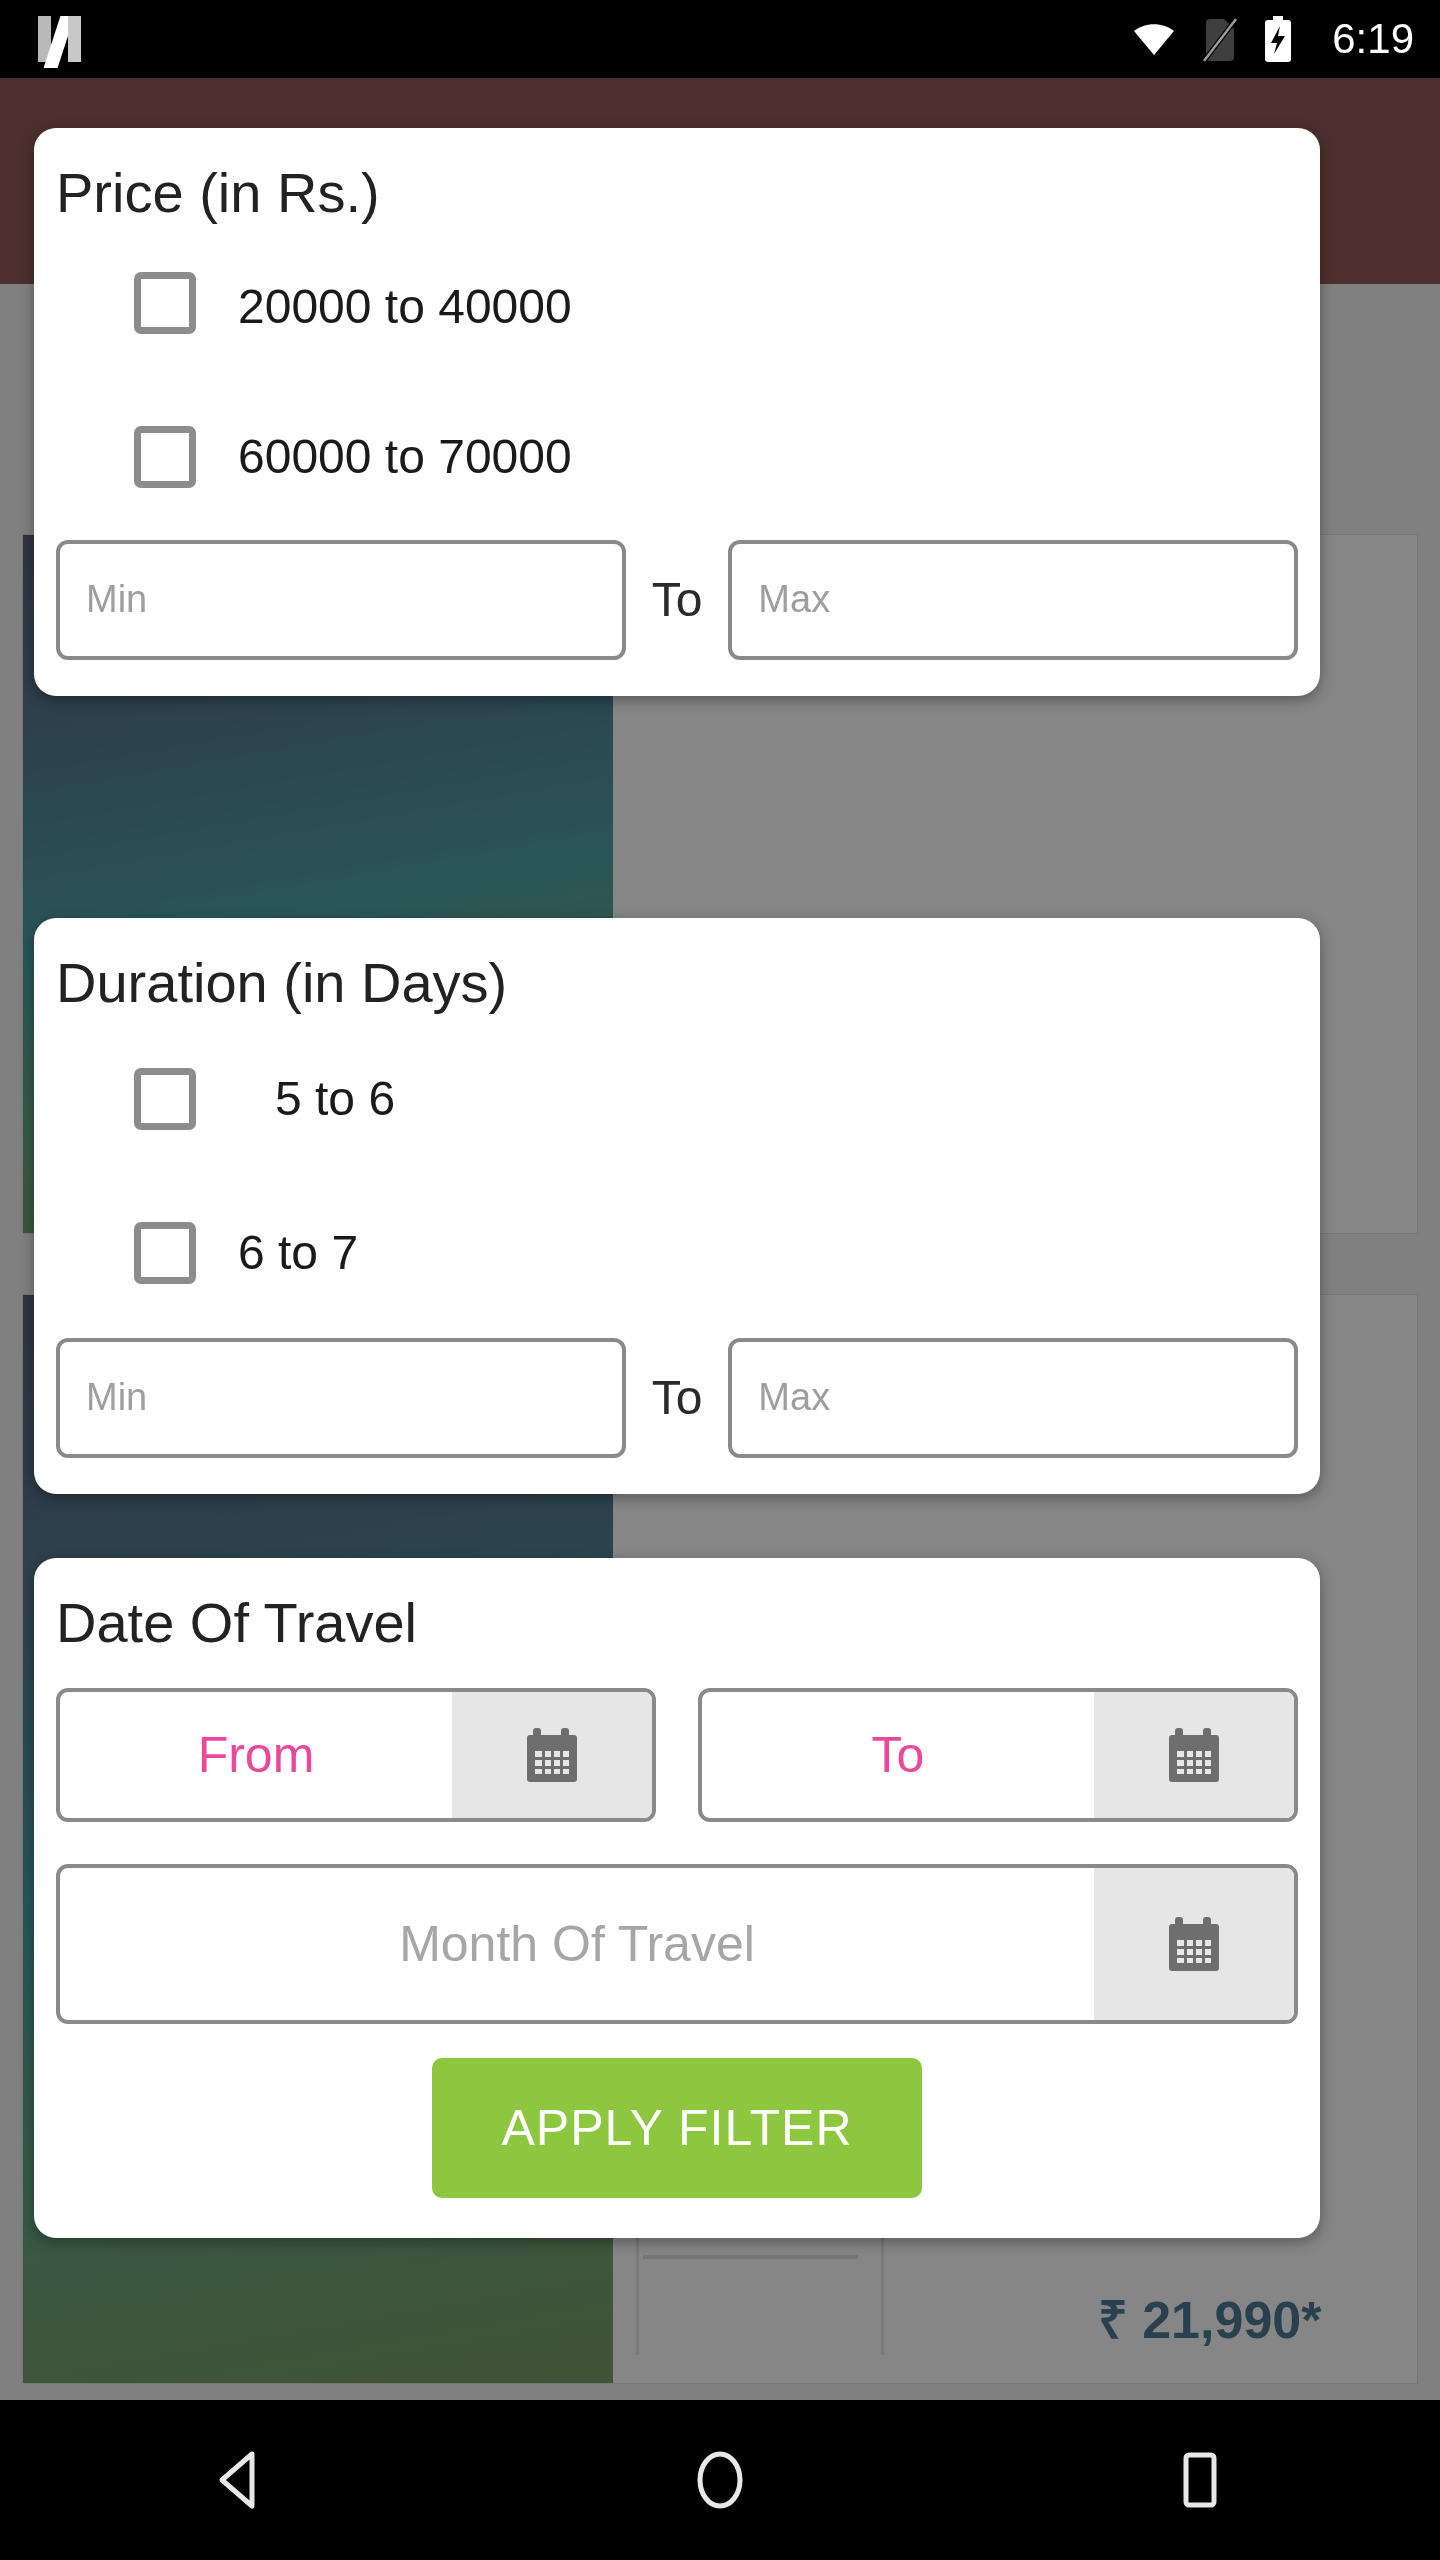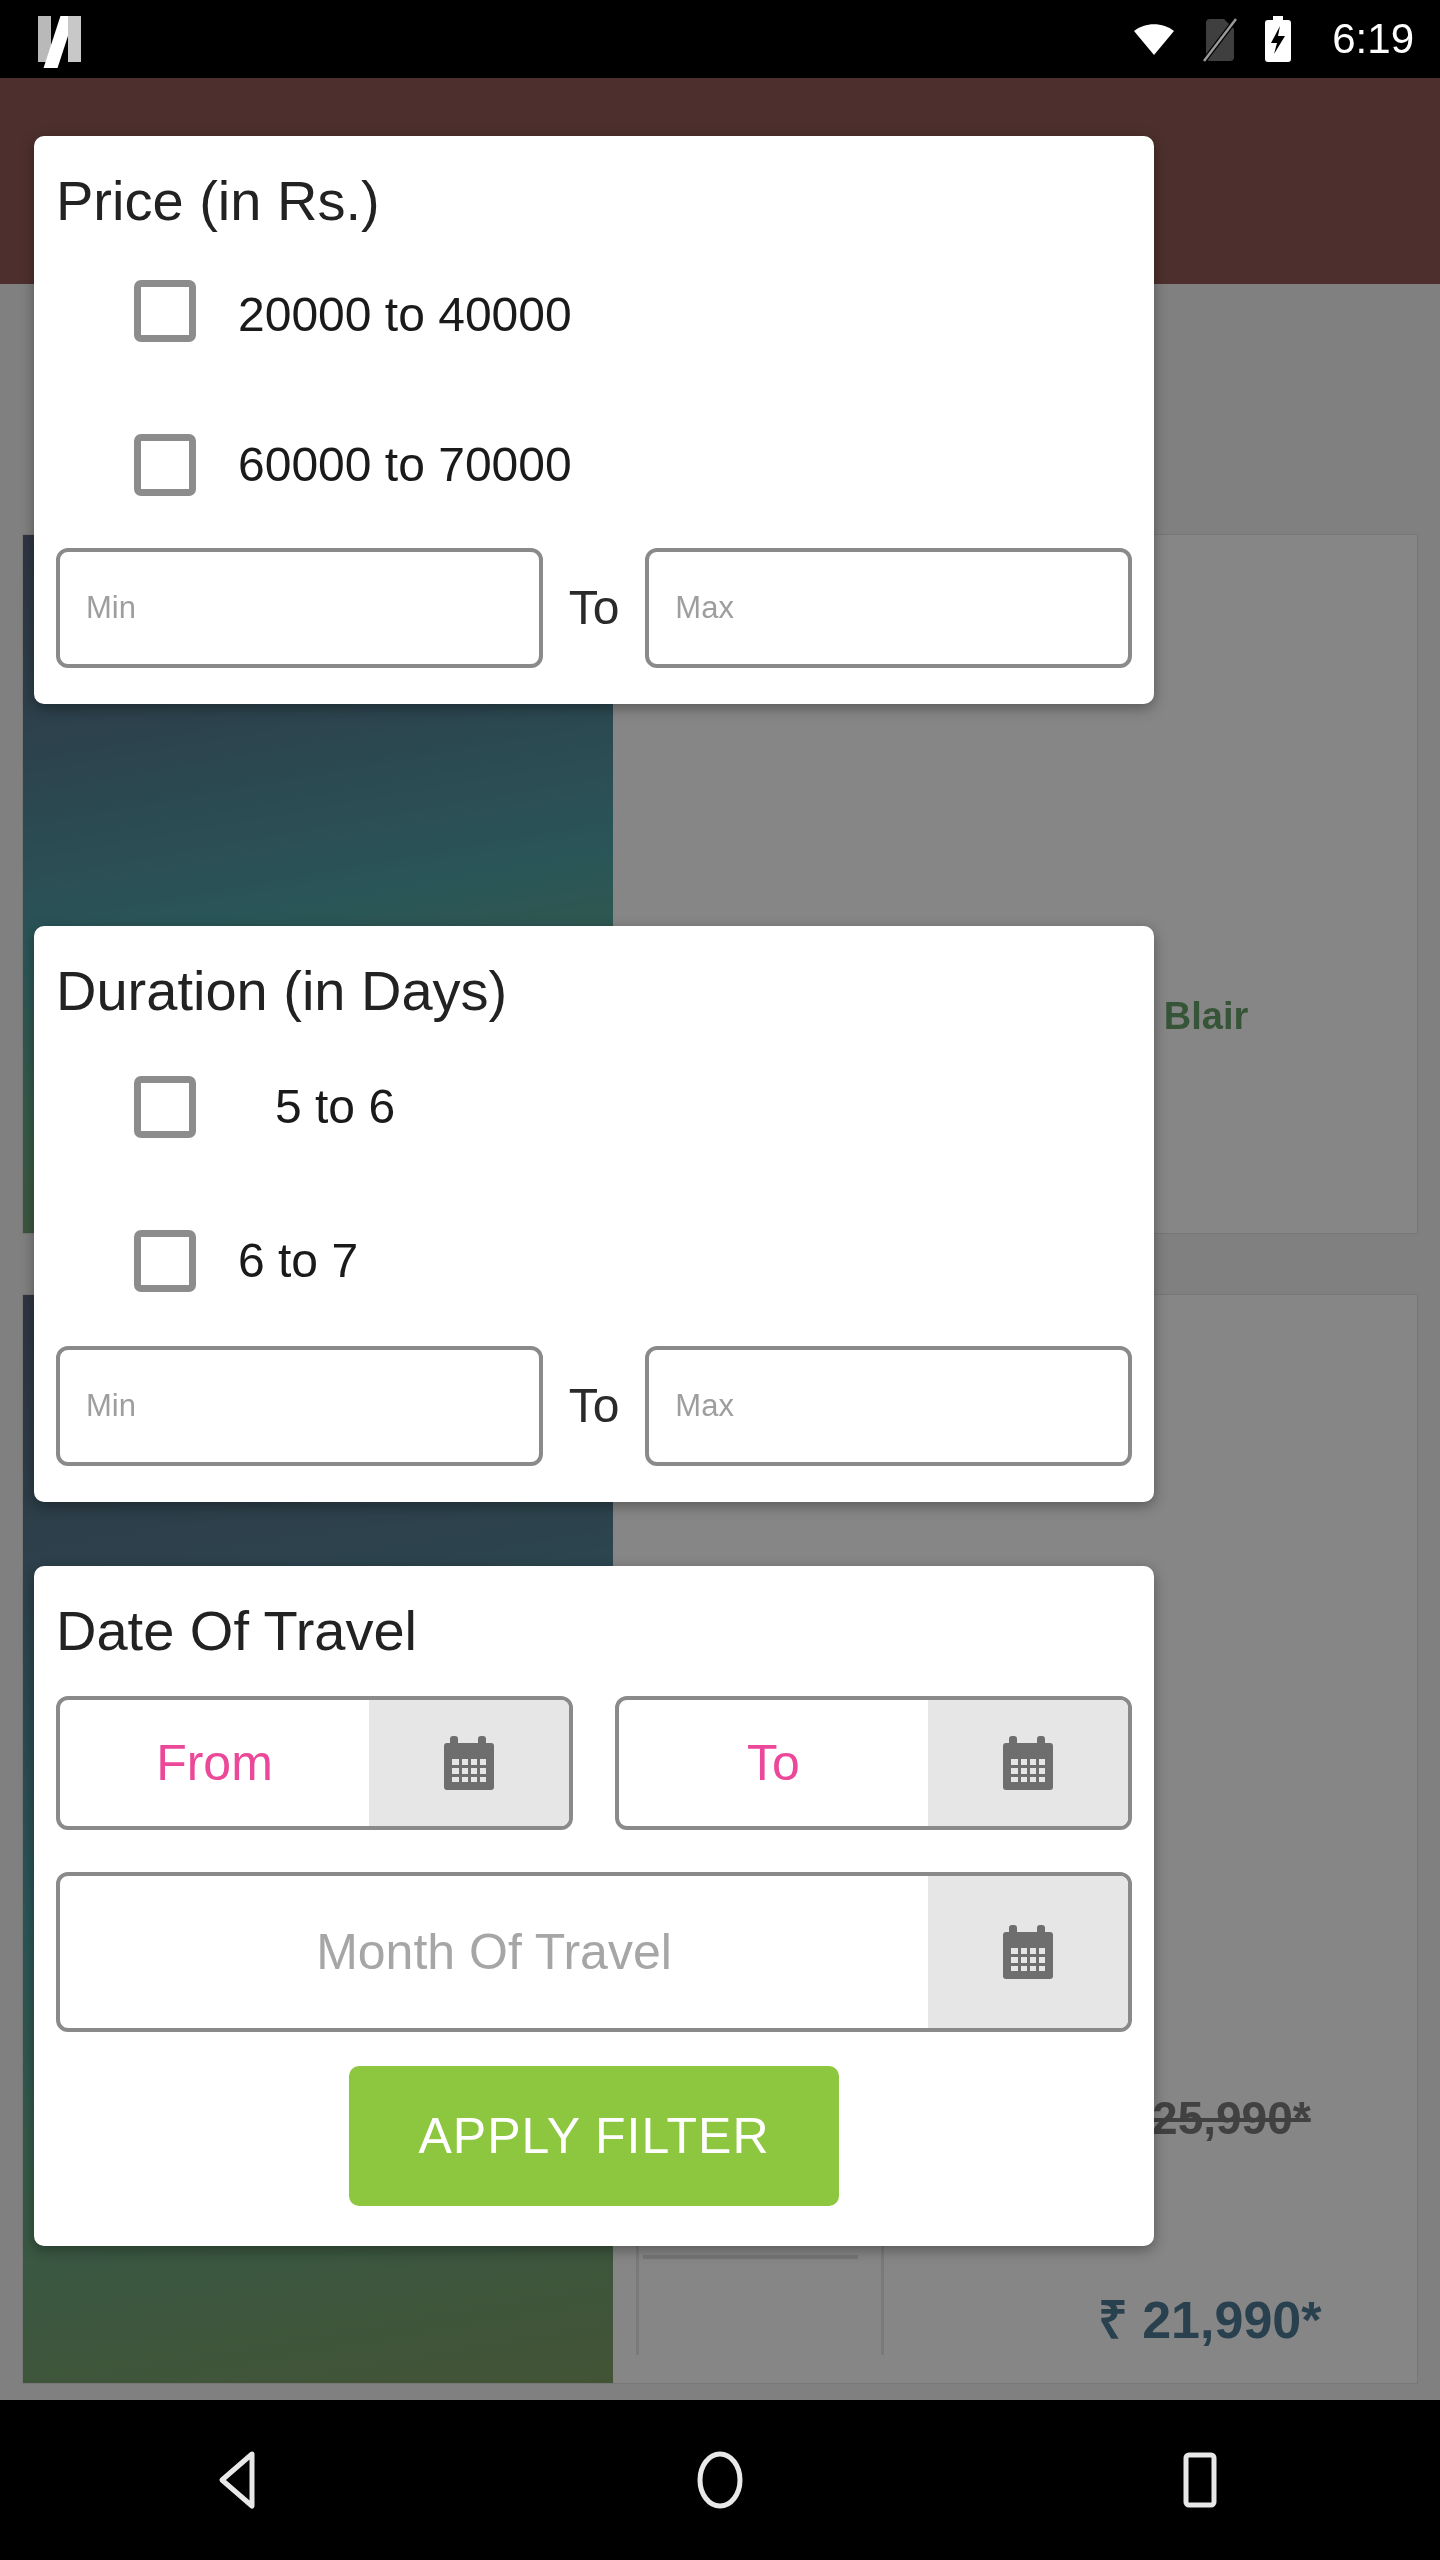--- a/index.html
+++ b/index.html
@@ -56,36 +56,36 @@
   .bg-card .oldprice{ position:absolute; left:1090px; top:790px; font-size:46px; color:#4a4a4a;
                       text-decoration:line-through; font-weight:bold;}
   .bg-card .newprice{ position:absolute; left:1075px; top:987px; font-size:52px; color:#0c4a6e; font-weight:bold;}
   .bg-fab{ position:absolute; right:14px; top:2190px; width:190px; height:190px; border-radius:50%;
            background:#9c1f18; }
 
   .scrim{ position:absolute; top:78px; left:0; width:1440px; height:2322px;
           background:rgba(60,60,60,0.62); z-index:2; }
 
   
-  .card{ position:absolute; left:34px; width:1120px; background:#fff;
-         border-radius:10px; z-index:20;
-         box-shadow:0 4px 14px rgba(0,0,0,0.35);margin-top:8px; }
+  .card{ position:absolute; left:34px; width:1286px; background:#fff;
+         border-radius:22px; z-index:20;
+         box-shadow:0 4px 14px rgba(0,0,0,0.35); }
 
   .card-title{ font-size:56px; color:#222; font-weight:normal;
                padding:34px 0 0 22px; line-height:1.1; }
 
   .cb-row{ display:flex; align-items:center; padding-left:100px; }
   .cbox{ width:62px; height:62px; border:7px solid #8c8c8c; border-radius:7px; background:#fff;
          flex:none; }
   .cb-label{ font-size:48px; color:#1a1a1a; margin-left:42px; }
 
   .minmax{ display:flex; align-items:center; padding:0 22px; }
   .field{ flex:1; height:120px; border:4px solid #8a8a8a; border-radius:12px; background:#fff;
           display:flex; align-items:center; }
-  .field .ph{ font-size:31px; color:#9e9e9e; padding-left:26px; }
+  .field .ph{ font-size:38px; color:#9e9e9e; padding-left:26px; }
   .to-lbl{ font-size:48px; color:#2a2a2a; padding:0 26px; }
 
   
   .date-row{ display:flex; gap:42px; padding:0 22px; }
   .date-field{ flex:1; height:134px; border:4px solid #8a8a8a; border-radius:12px;
                display:flex; align-items:stretch; overflow:hidden; background:#fff; }
   .date-field .dval{ flex:1; display:flex; align-items:center; justify-content:center;
                      font-size:50px; color:#ec4899; }
   .cal-btn{ width:200px; background:#e6e6e6; display:flex; align-items:center; justify-content:center; }
   .month-row{ padding:0 22px; }

